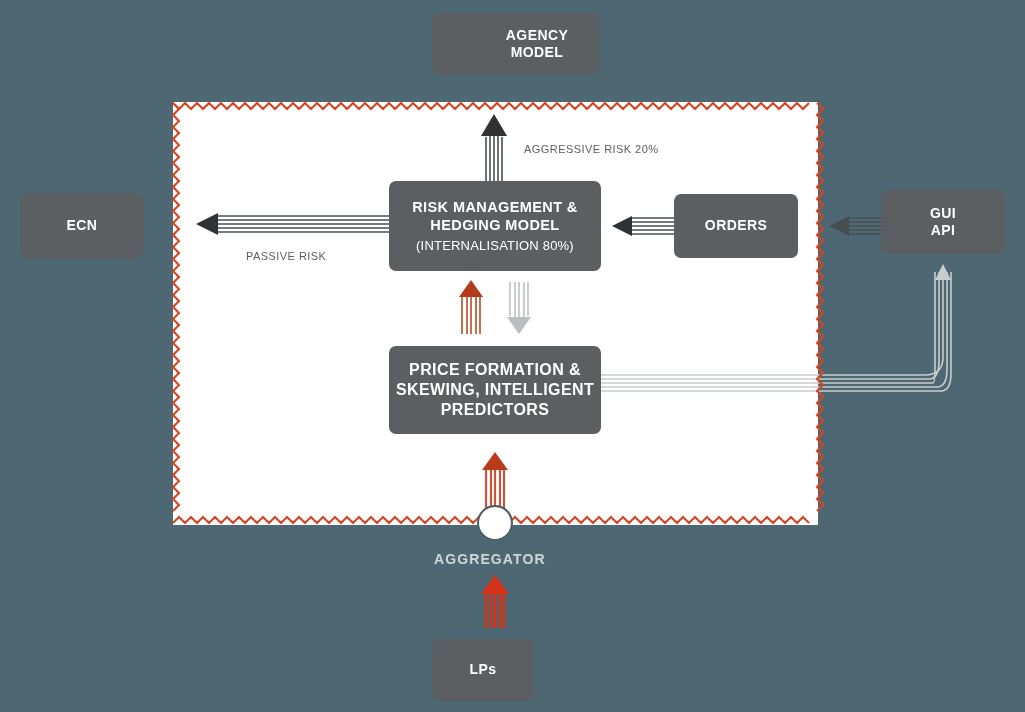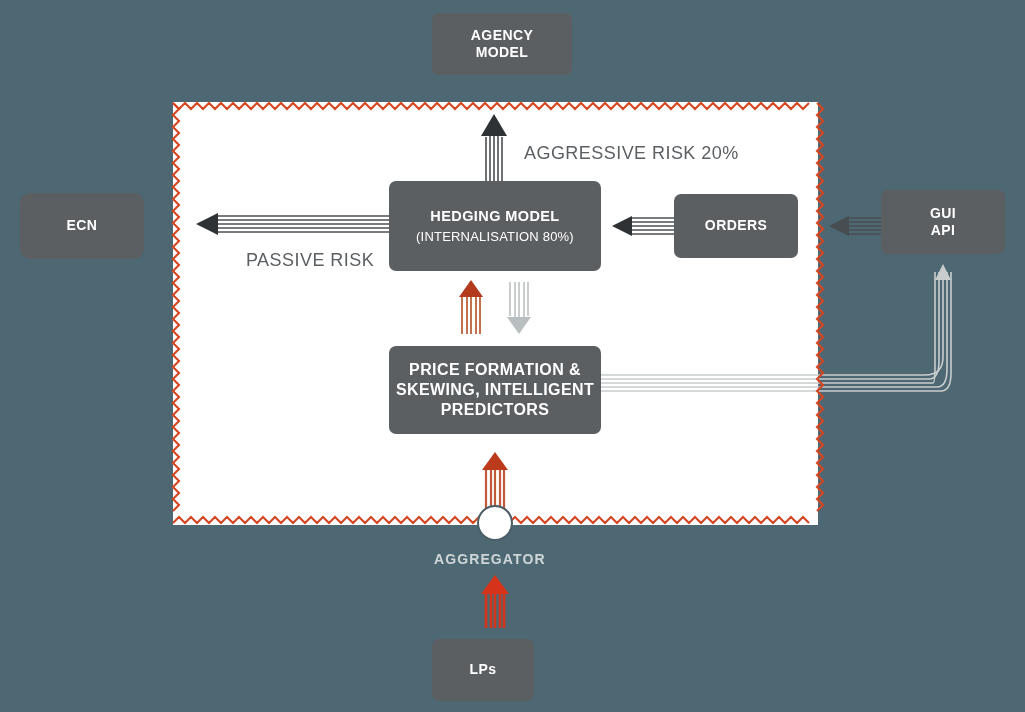--- a/index.html
+++ b/index.html
@@ -39,32 +39,32 @@
     text-align: center;
     line-height: 1.25;
     letter-spacing: 0.4px;
   }
   .node .sub {
     font-weight: normal;
     font-size: 13px;
     letter-spacing: 0.2px;
     margin-top: 4px;
   }
-  .node-agency { left: 432px; top: 13px; width: 140px; height: 62px; font-size: 14px; }
+  .node-agency { left: 432px; top: 13px; width: 124px; height: 62px; font-size: 14px; padding-left: 43px; }
   .node-ecn    { left: 20px;  top: 193px; width: 124px; height: 66px; font-size: 14px; border-radius: 10px; }
   .node-risk   { left: 389px; top: 181px; width: 212px; height: 90px; font-size: 14.5px; }
   .node-orders { left: 674px; top: 194px; width: 124px; height: 64px; font-size: 14px; }
   .node-gui    { left: 881px; top: 190px; width: 124px; height: 64px; font-size: 14px; }
   .node-price  { left: 389px; top: 346px; width: 212px; height: 88px; font-size: 16px; }
   .node-lps    { left: 432px; top: 639px; width: 102px; height: 62px; font-size: 14px; }
 
   .label {
     position: absolute;
     color: #5b5f62;
-    font-size: 18px;
+    font-size: 11px;
     letter-spacing: 0.45px;
     white-space: nowrap;
   }
   .label-aggressive { left: 524px; top: 143px; }
   .label-passive    { left: 246px; top: 250px; }
   .label-aggregator {
     left: 434px; top: 551px;
     color: #ffffff;
     font-weight: bold;
     font-size: 14px;
@@ -210,20 +210,21 @@
   <div class="node node-agency">
     <span>AGENCY</span>
     <span>MODEL</span>
   </div>
 
   <div class="node node-ecn">
     <span>ECN</span>
   </div>
 
   <div class="node node-risk">
+    <span>RISK MANAGEMENT &amp;</span>
     <span>HEDGING MODEL</span>
     <span class="sub">(INTERNALISATION 80%)</span>
   </div>
 
   <div class="node node-orders">
     <span>ORDERS</span>
   </div>
 
   <div class="node node-gui">
     <span>GUI</span>

